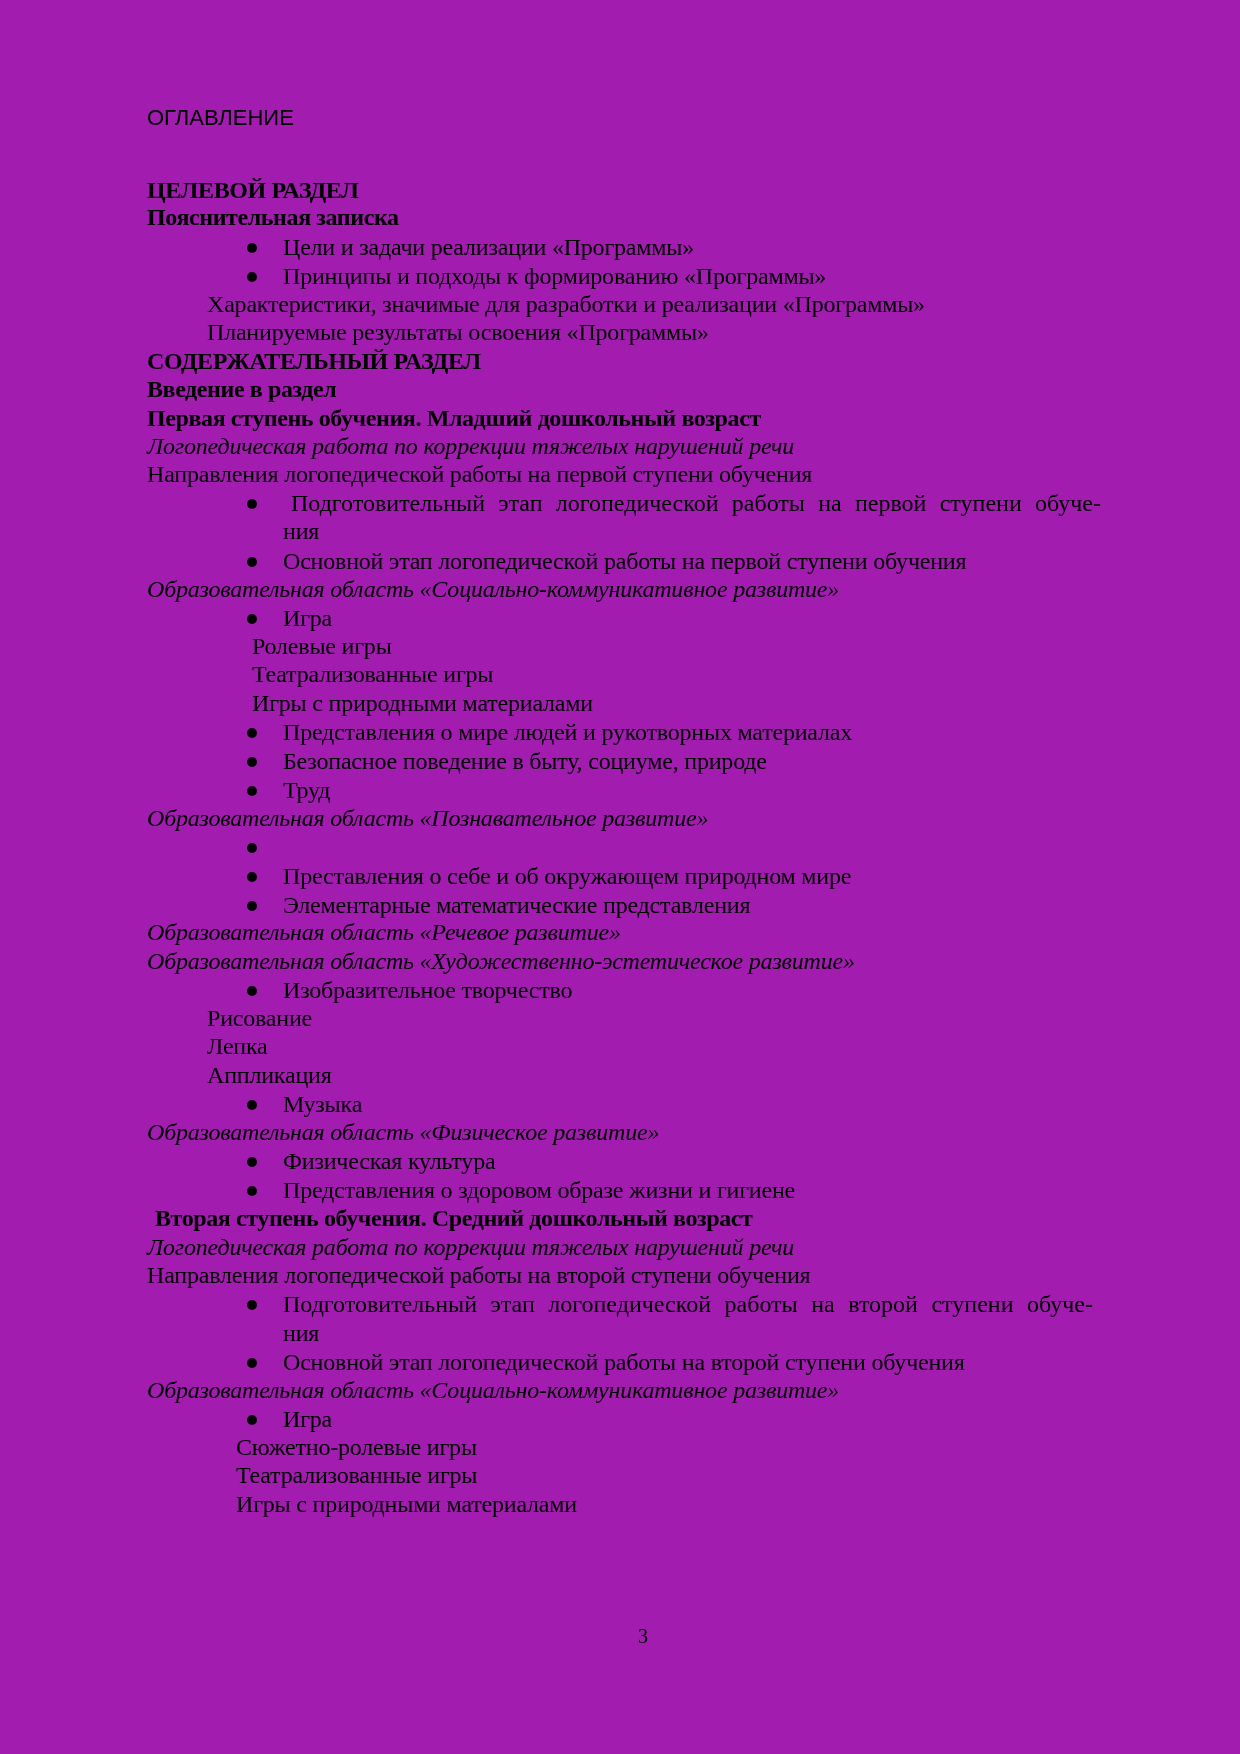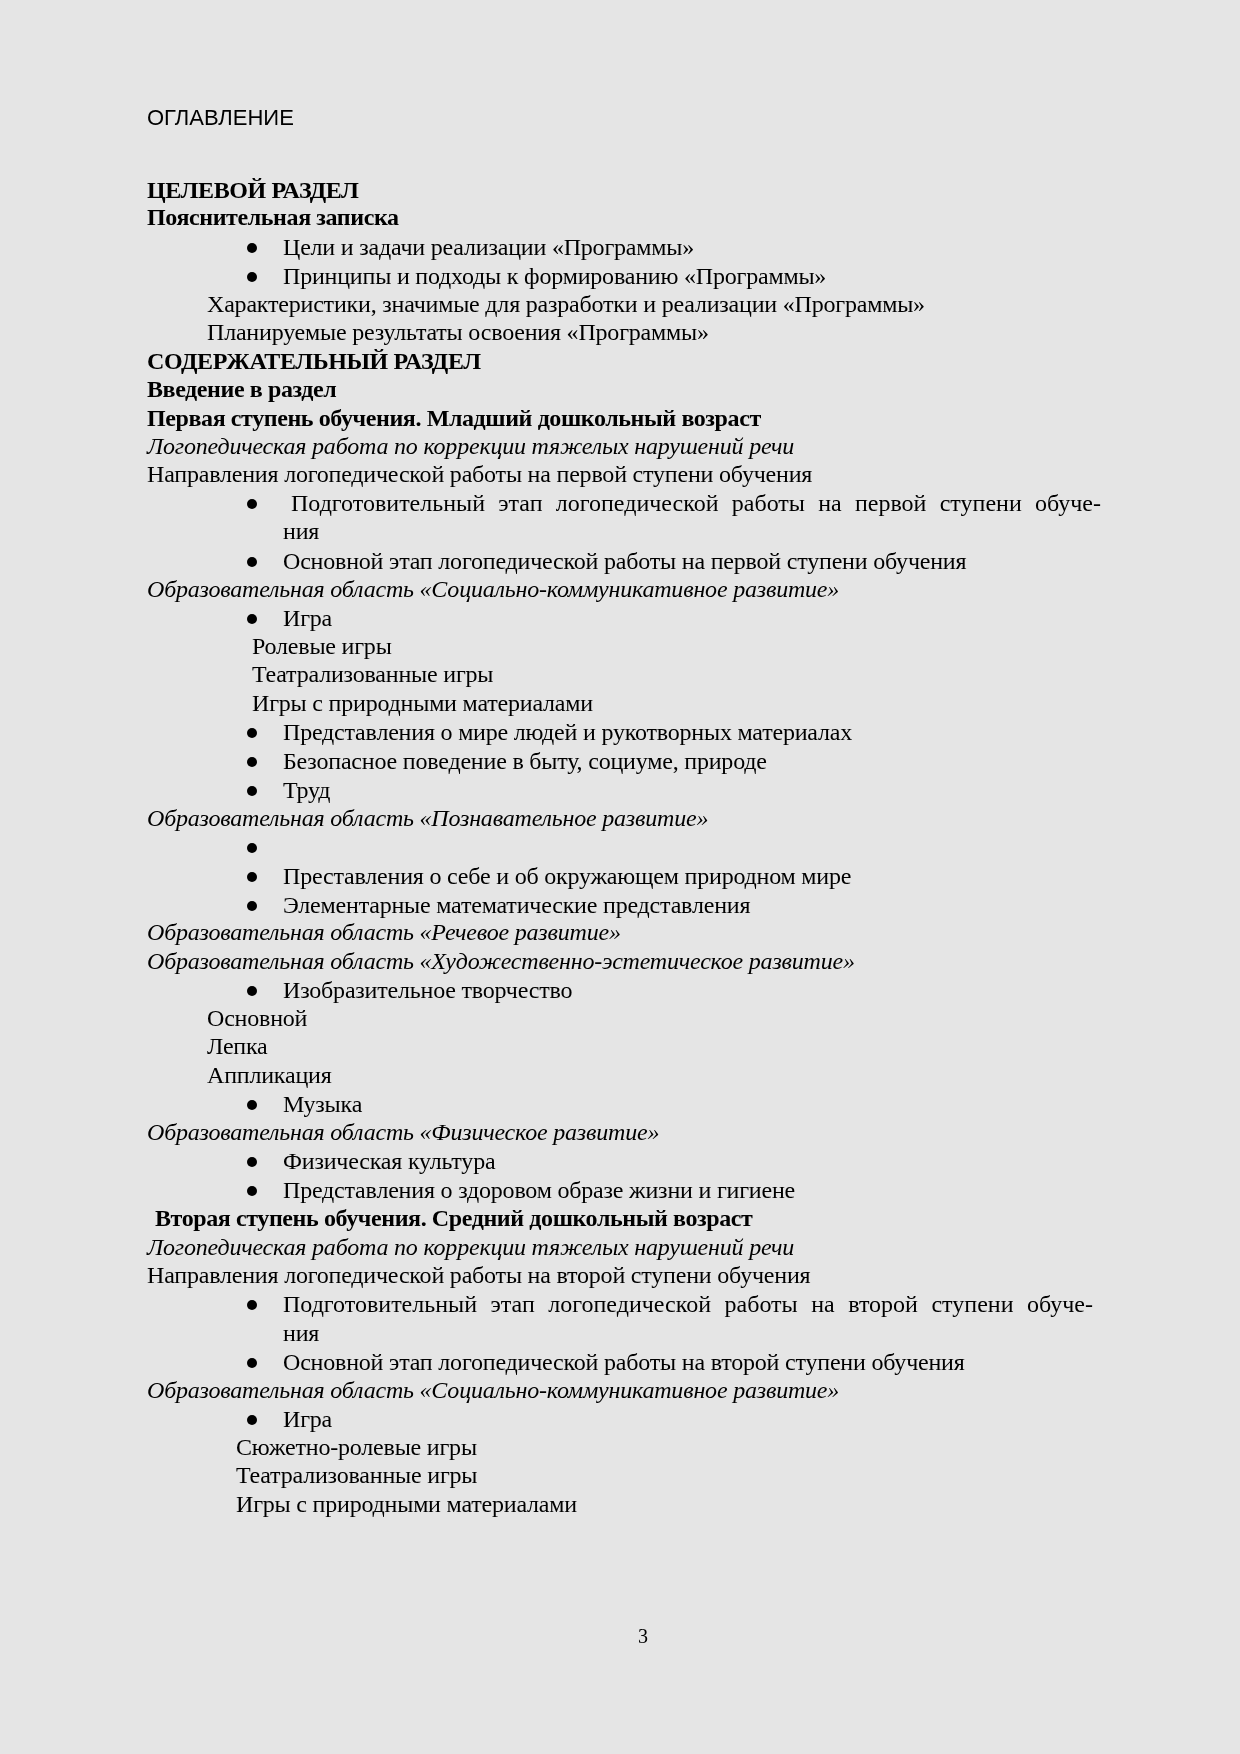--- a/index.html
+++ b/index.html
@@ -13,21 +13,21 @@
     position: relative;
     overflow: hidden;
     color: #000000;
     font-family: "Liberation Serif", "DejaVu Serif", serif;
   }
   .page {
     position: absolute;
     left: 0; top: 0;
     width: 1240px;
     height: 1754px;
-    background: #e5e5e5;
+    background: #a21caf;
   }
   .line {
     position: absolute;
     white-space: nowrap;
     font-size: 24px;
     line-height: 28px;
     letter-spacing: -0.2px;
   }
   .toc-title {
     font-family: "Liberation Sans", "DejaVu Sans", sans-serif;
@@ -110,21 +110,21 @@
   <div class="bullet-dot" style="top:843px;"></div>
   <div class="bullet-dot" style="top:872px;"></div>
   <div class="line" style="left:283px; top:862px;">Преставления о себе и об окружающем природном мире</div>
   <div class="bullet-dot" style="top:901px;"></div>
   <div class="line" style="left:283px; top:891px;">Элементарные математические представления</div>
 
   <div class="line i" style="left:147px; top:918px;">Образовательная область «Речевое развитие»</div>
   <div class="line i" style="left:147px; top:947px;">Образовательная область «Художественно-эстетическое развитие»</div>
   <div class="bullet-dot" style="top:986px;"></div>
   <div class="line" style="left:283px; top:976px;">Изобразительное творчество</div>
-  <div class="line" style="left:207px; top:1004px;">Основной</div>
+  <div class="line" style="left:207px; top:1004px;">Рисование</div>
   <div class="line" style="left:207px; top:1032px;">Лепка</div>
   <div class="line" style="left:207px; top:1061px;">Аппликация</div>
   <div class="bullet-dot" style="top:1100px;"></div>
   <div class="line" style="left:283px; top:1090px;">Музыка</div>
 
   <div class="line i" style="left:147px; top:1118px;">Образовательная область «Физическое развитие»</div>
   <div class="bullet-dot" style="top:1157px;"></div>
   <div class="line" style="left:283px; top:1147px;">Физическая культура</div>
   <div class="bullet-dot" style="top:1186px;"></div>
   <div class="line" style="left:283px; top:1176px;">Представления о здоровом образе жизни и гигиене</div>

